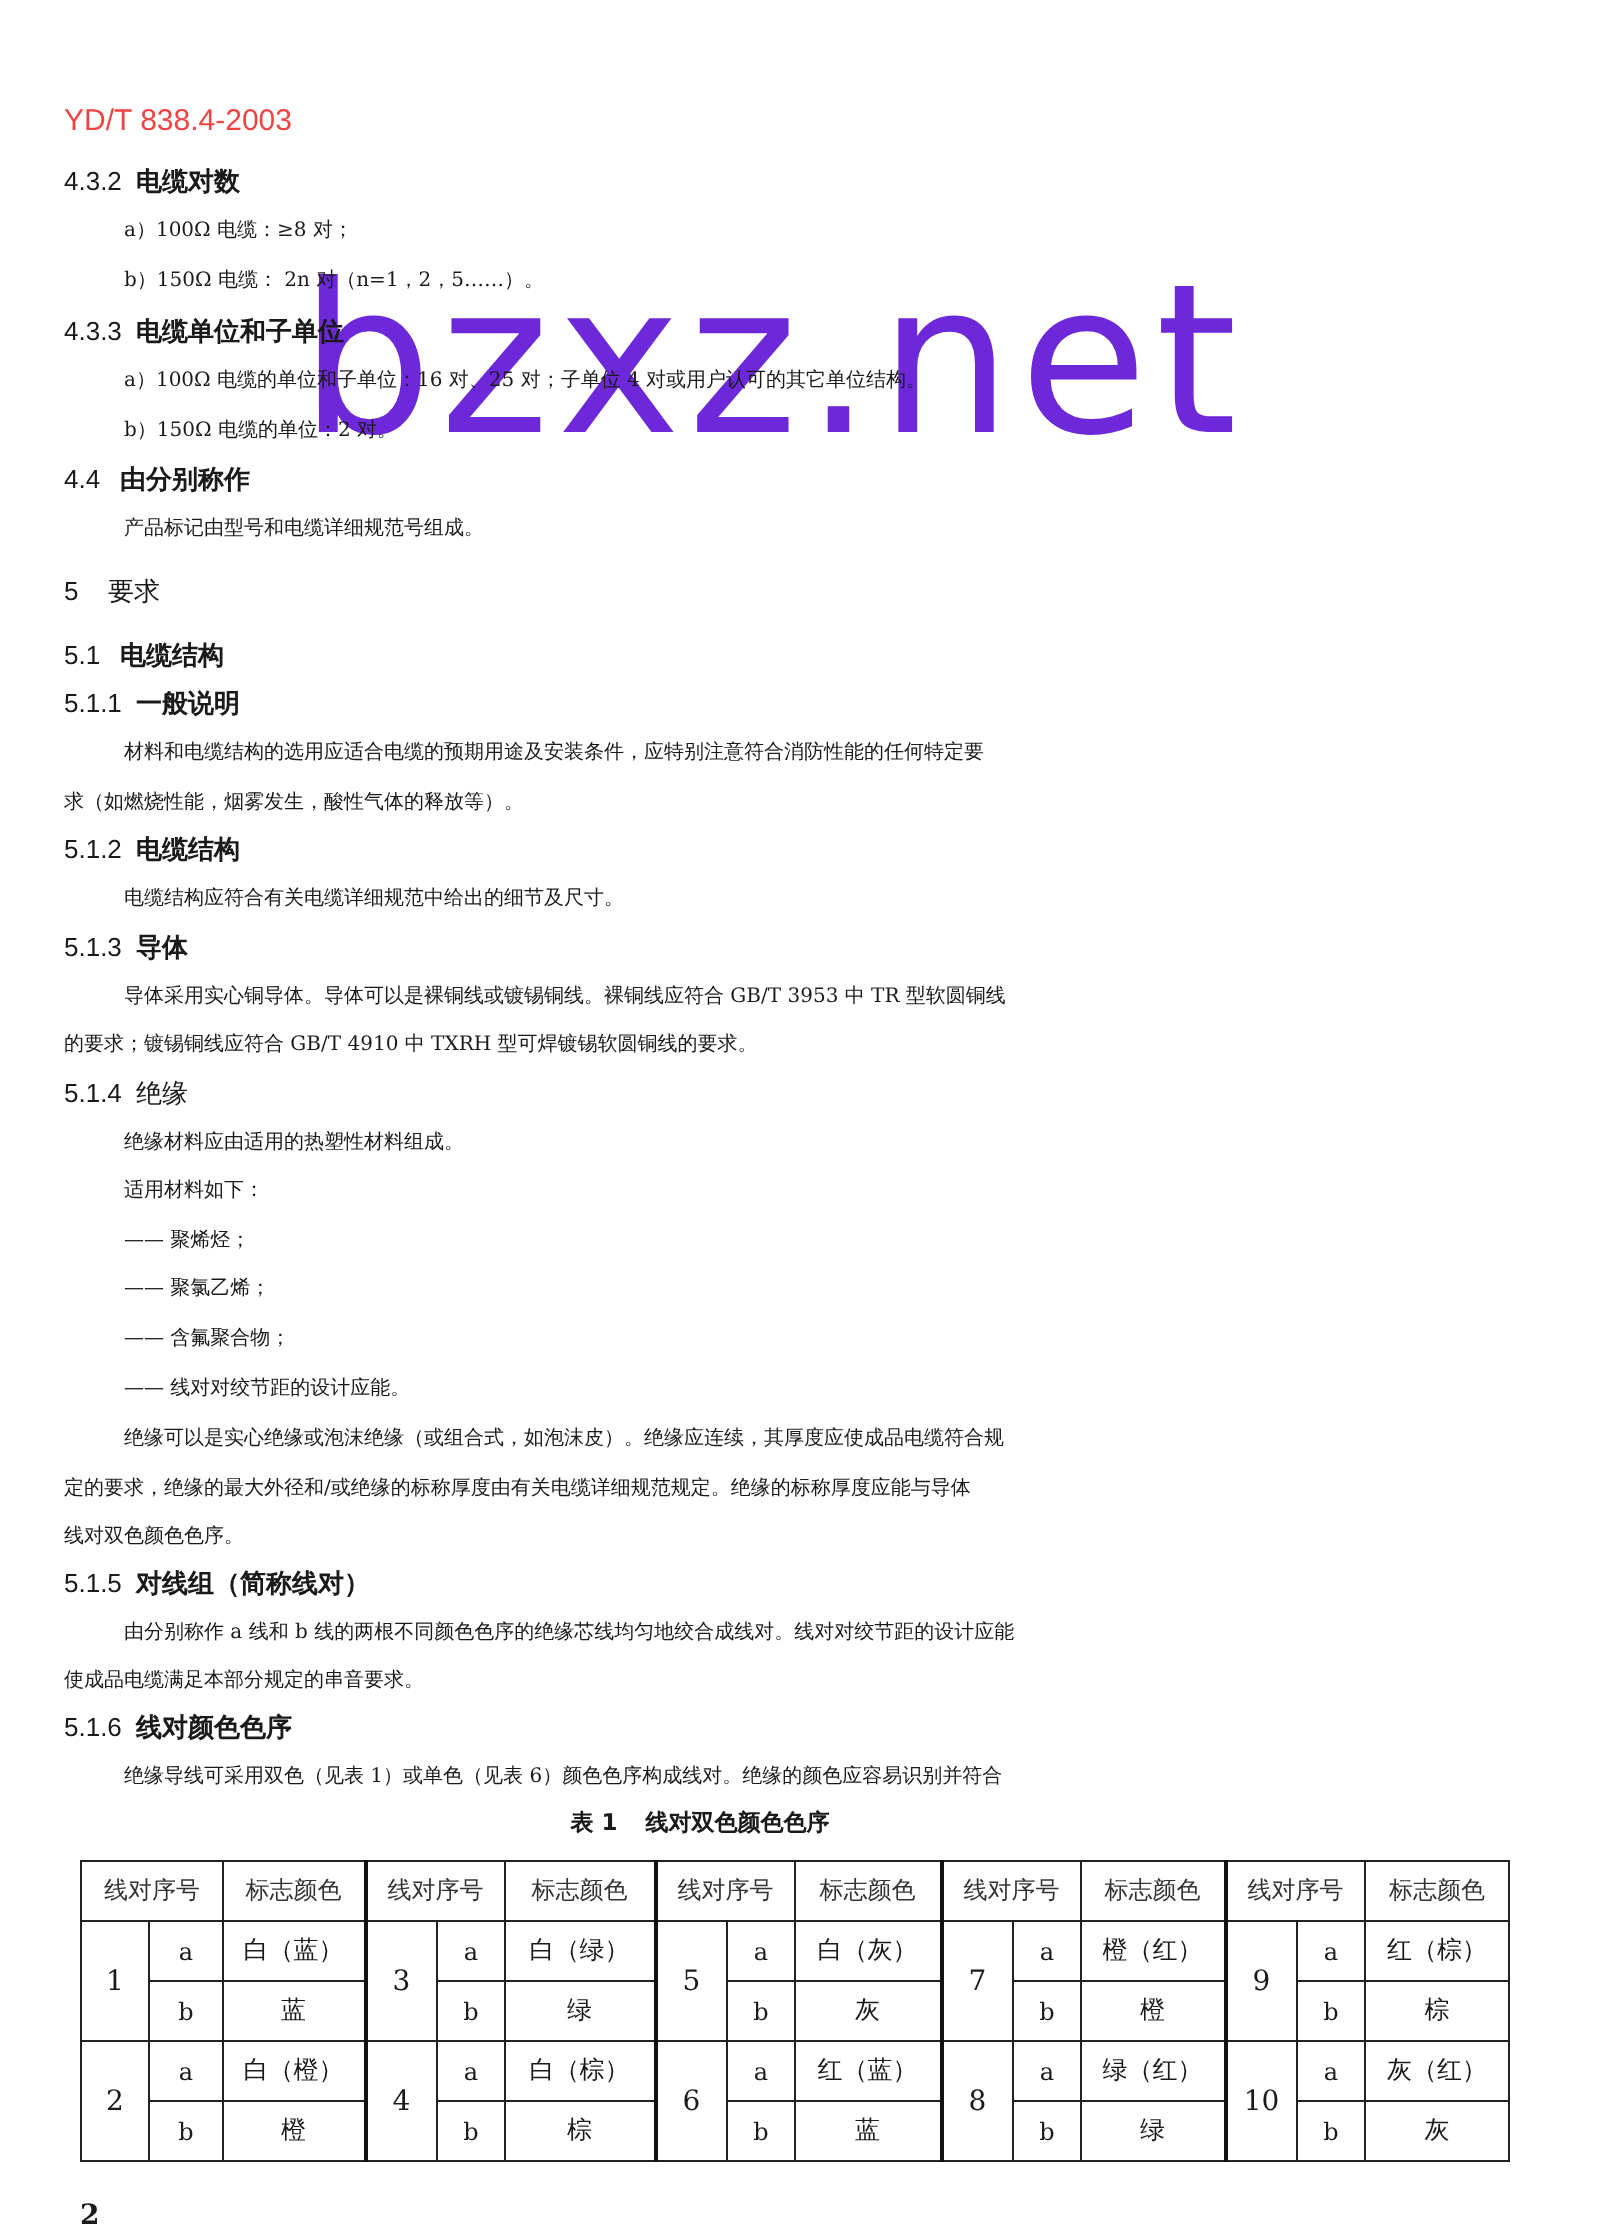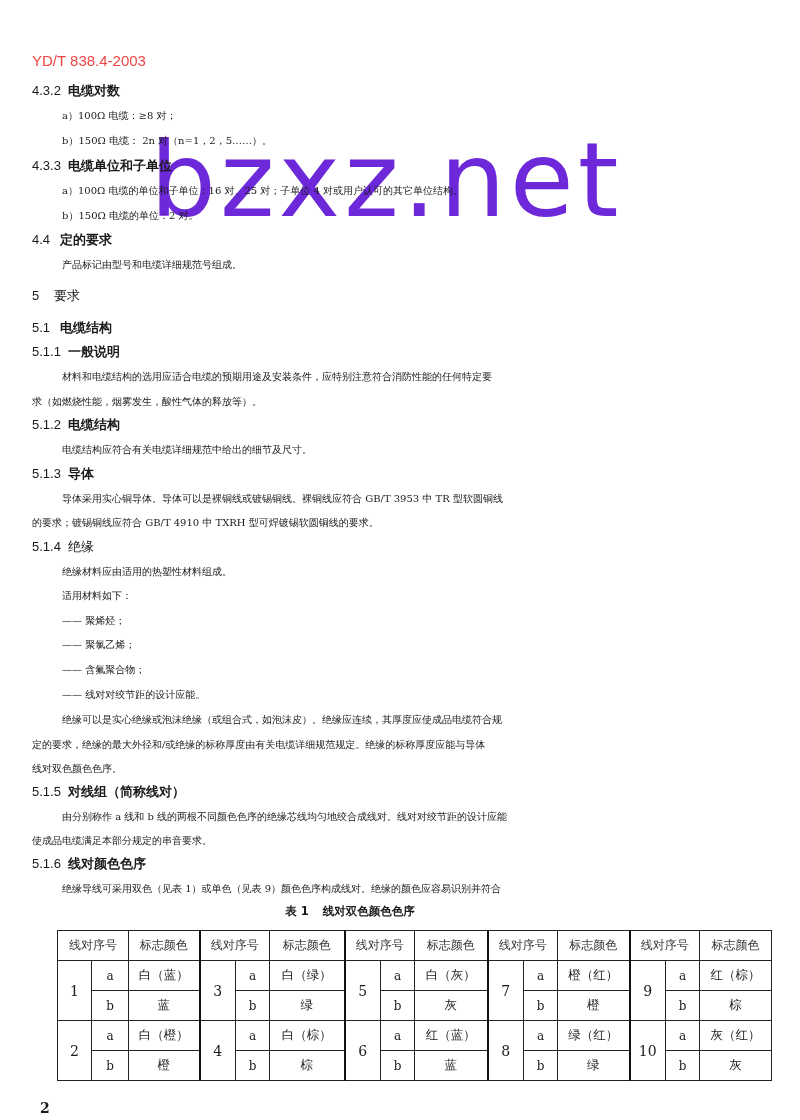--- a/index.html
+++ b/index.html
@@ -31,21 +31,20 @@
 
   .table-caption {
     position: absolute; left: 0; width: 700px; top: 904px; text-align: center;
     font-family: "DejaVu Sans", "Liberation Sans", sans-serif; font-weight: bold; font-size: 11.5px;
   }
   .table-caption .tn { margin-right: 14px; }
   table.pairs {
     position: absolute; left: 40px; top: 930px; width: 714px; height: 150px;
     border-collapse: collapse; table-layout: fixed; z-index: 1;
     font-size: 12.5px;
-    margin-left: 17px;
   }
   table.pairs td, table.pairs th {
     border: 1px solid #222; text-align: center; vertical-align: middle;
     padding: 0; font-weight: normal; height: 29px;
   }
   table.pairs th { font-family: "DejaVu Sans", "Liberation Sans", sans-serif; font-size: 12px; color: #333; }
   table.pairs td.gsep, table.pairs th.gsep { border-left: 2px solid #111; }
   table.pairs td.num { font-size: 14px; }
   table.pairs td.ab { font-size: 12px; }
   .page-num { position: absolute; left: 40px; top: 1100px; font-size: 14px; font-weight: bold; }
@@ -65,21 +64,21 @@
   <div class="line p ind1" style="top:105px">a）100Ω 电缆：≥8 对；</div>
   <div class="line p ind1" style="top:130px">b）150Ω 电缆： 2n 对（n=1，2，5……）。</div>
 
   <div class="line h ind0" style="top:155px">
     <span class="num">4.3.3</span><span>电缆单位和子单位</span>
   </div>
   <div class="line p ind1" style="top:180px">a）100Ω 电缆的单位和子单位：16 对、25 对；子单位 4 对或用户认可的其它单位结构。</div>
   <div class="line p ind1" style="top:205px">b）150Ω 电缆的单位：2 对。</div>
 
   <div class="line h l2 ind0" style="top:229px">
-    <span class="num">4.4</span><span>定的要求</span>
+    <span class="num">4.4</span><span>由分别称作</span>
   </div>
   <div class="line p ind1" style="top:254px">产品标记由型号和电缆详细规范号组成。</div>
 
   <div class="line h l1 ind0" style="top:285px; font-weight:normal">
     <span class="num">5</span><span>要求</span>
   </div>
 
   <div class="line h l2 ind0" style="top:317px">
     <span class="num">5.1</span><span>电缆结构</span>
   </div>
@@ -116,21 +115,21 @@
 
   <div class="line h ind0" style="top:781px">
     <span class="num">5.1.5</span><span>对线组（简称线对）</span>
   </div>
   <div class="line p ind1" style="top:806px">由分别称作 a 线和 b 线的两根不同颜色色序的绝缘芯线均匀地绞合成线对。线对对绞节距的设计应能</div>
   <div class="line p ind0" style="top:830px">使成品电缆满足本部分规定的串音要求。</div>
 
   <div class="line h ind0" style="top:853px">
     <span class="num">5.1.6</span><span>线对颜色色序</span>
   </div>
-  <div class="line p ind1" style="top:878px">绝缘导线可采用双色（见表 1）或单色（见表 9）颜色色序构成线对。绝缘的颜色应容易识别并符合</div>
+  <div class="line p ind1" style="top:878px">绝缘导线可采用双色（见表 1）或单色（见表 6）颜色色序构成线对。绝缘的颜色应容易识别并符合</div>
 
 </div>
 
 <div class="line p" style="position:absolute; left:32px; top:870px"></div>
 
 <div class="table-caption">
   <span class="tn">表 1</span><span>线对双色颜色色序</span>
 </div>
 
 <table class="pairs">

